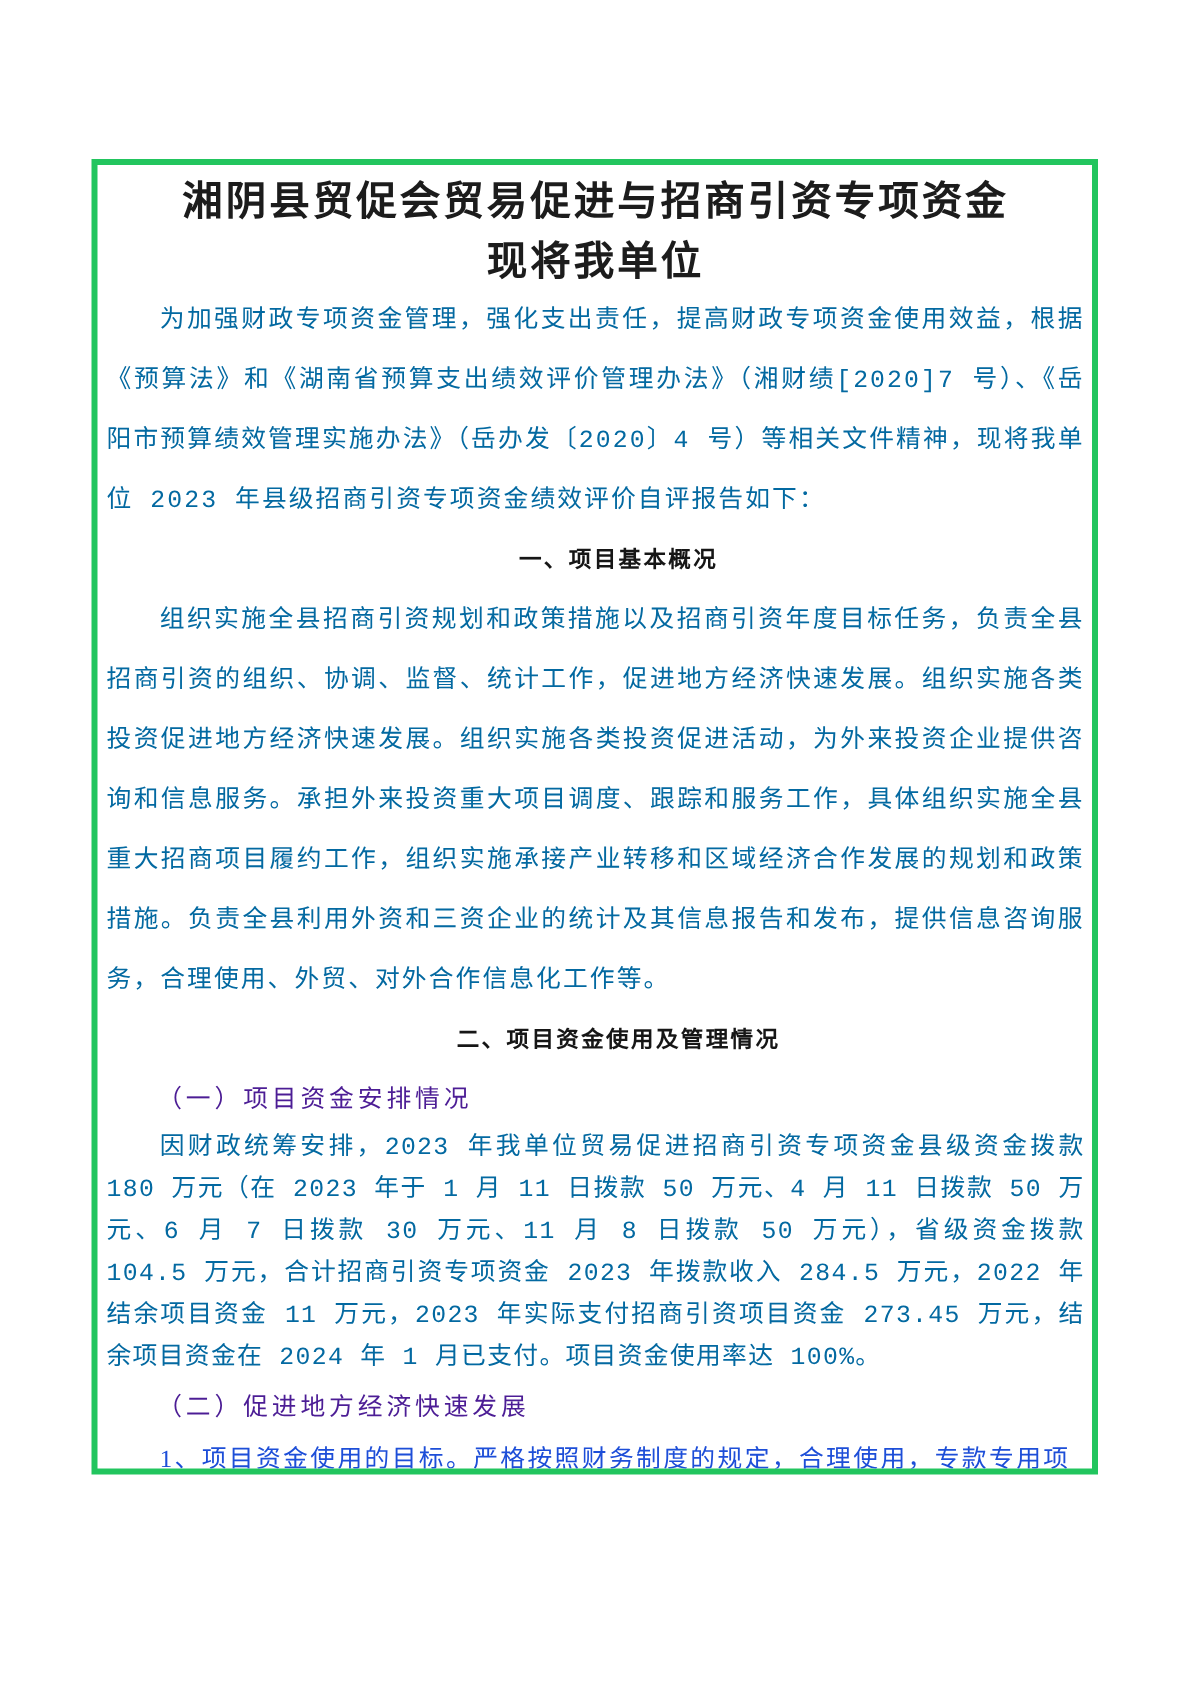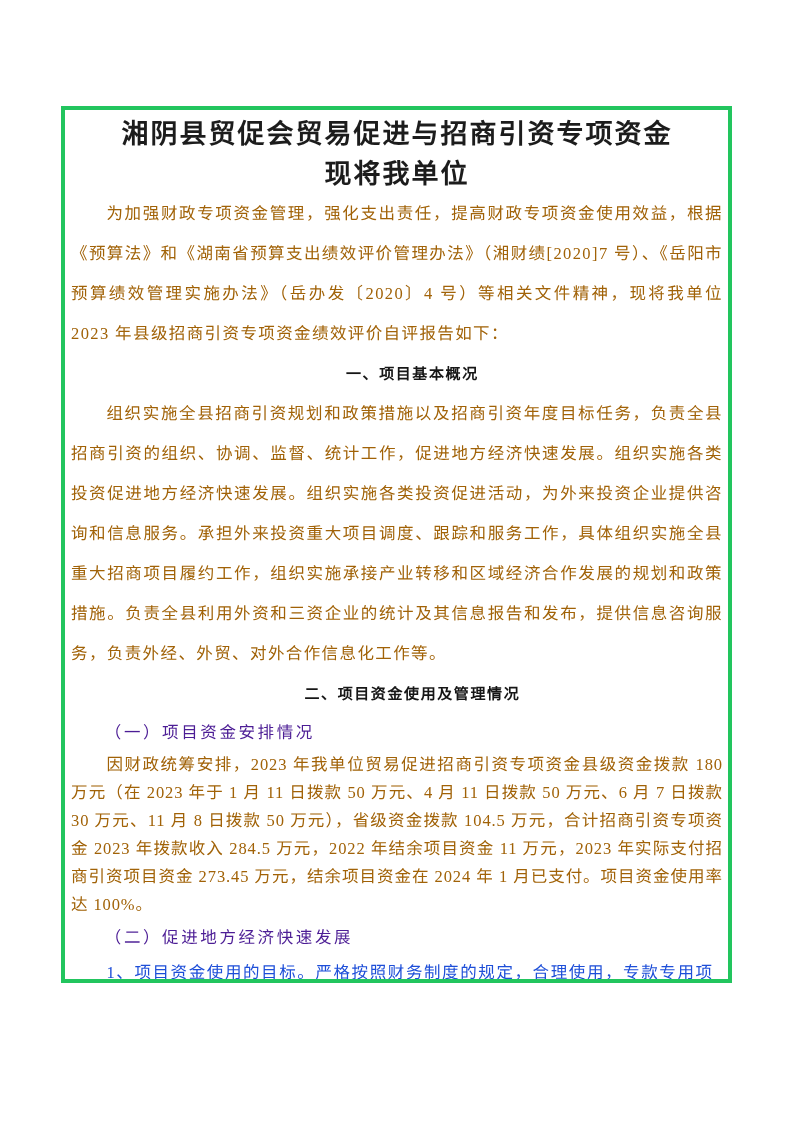--- a/index.html
+++ b/index.html
@@ -37,21 +37,22 @@
     line-height: 40px;
     letter-spacing: 2px;
     color: #1c1c1c;
   }
   .para {
     font-size: 16.5px;
     line-height: 40px;
     letter-spacing: 1.4px;
     text-align: justify;
     text-indent: 2.15em;
-    color: #a16207;
+    color: #0369a1;
+    font-family: Liberation Mono, monospace;
   }
   .heading {
     font-family: "Liberation Sans", "DejaVu Sans", sans-serif;
     font-weight: 700;
     font-size: 15px;
     line-height: 40px;
     letter-spacing: 1.6px;
     text-indent: 2.05em;
     color: #161616;
     text-align: center;
@@ -86,21 +87,21 @@
 
     <div class="doc-title">
       <div>湘阴县贸促会贸易促进与招商引资专项资金</div>
       <div>现将我单位</div>
     </div>
 
     <p class="para">为加强财政专项资金管理，强化支出责任，提高财政专项资金使用效益，根据《预算法》和《湖南省预算支出绩效评价管理办法》（湘财绩[2020]7 号）、《岳阳市预算绩效管理实施办法》（岳办发〔2020〕4 号）等相关文件精神，现将我单位 2023 年县级招商引资专项资金绩效评价自评报告如下：</p>
 
     <div class="heading">一、项目基本概况</div>
 
-    <p class="para">组织实施全县招商引资规划和政策措施以及招商引资年度目标任务，负责全县招商引资的组织、协调、监督、统计工作，促进地方经济快速发展。组织实施各类投资促进地方经济快速发展。组织实施各类投资促进活动，为外来投资企业提供咨询和信息服务。承担外来投资重大项目调度、跟踪和服务工作，具体组织实施全县重大招商项目履约工作，组织实施承接产业转移和区域经济合作发展的规划和政策措施。负责全县利用外资和三资企业的统计及其信息报告和发布，提供信息咨询服务，负责外经、外贸、对外合作信息化工作等。</p>
+    <p class="para">组织实施全县招商引资规划和政策措施以及招商引资年度目标任务，负责全县招商引资的组织、协调、监督、统计工作，促进地方经济快速发展。组织实施各类投资促进地方经济快速发展。组织实施各类投资促进活动，为外来投资企业提供咨询和信息服务。承担外来投资重大项目调度、跟踪和服务工作，具体组织实施全县重大招商项目履约工作，组织实施承接产业转移和区域经济合作发展的规划和政策措施。负责全县利用外资和三资企业的统计及其信息报告和发布，提供信息咨询服务，合理使用、外贸、对外合作信息化工作等。</p>
 
     <div class="heading">二、项目资金使用及管理情况</div>
 
     <div class="subheading">（一）项目资金安排情况</div>
 
     <p class="para tight">因财政统筹安排，2023 年我单位贸易促进招商引资专项资金县级资金拨款 180 万元（在 2023 年于 1 月 11 日拨款 50 万元、4 月 11 日拨款 50 万元、6 月 7 日拨款 30 万元、11 月 8 日拨款 50 万元），省级资金拨款 104.5 万元，合计招商引资专项资金 2023 年拨款收入 284.5 万元，2022 年结余项目资金 11 万元，2023 年实际支付招商引资项目资金 273.45 万元，结余项目资金在 2024 年 1 月已支付。项目资金使用率达 100%。</p>
 
     <div class="subheading">（二）促进地方经济快速发展</div>
 
     <div class="item-line">1、项目资金使用的目标。严格按照财务制度的规定，合理使用，专款专用项</div>

